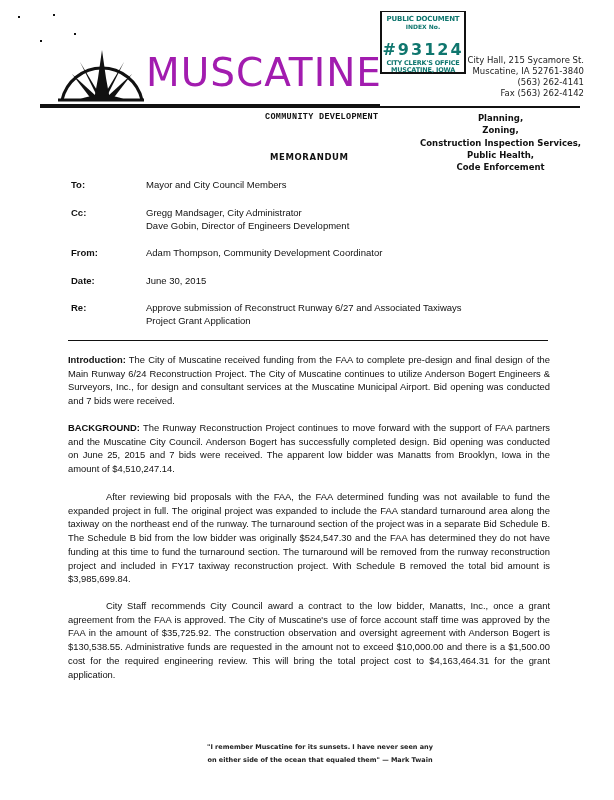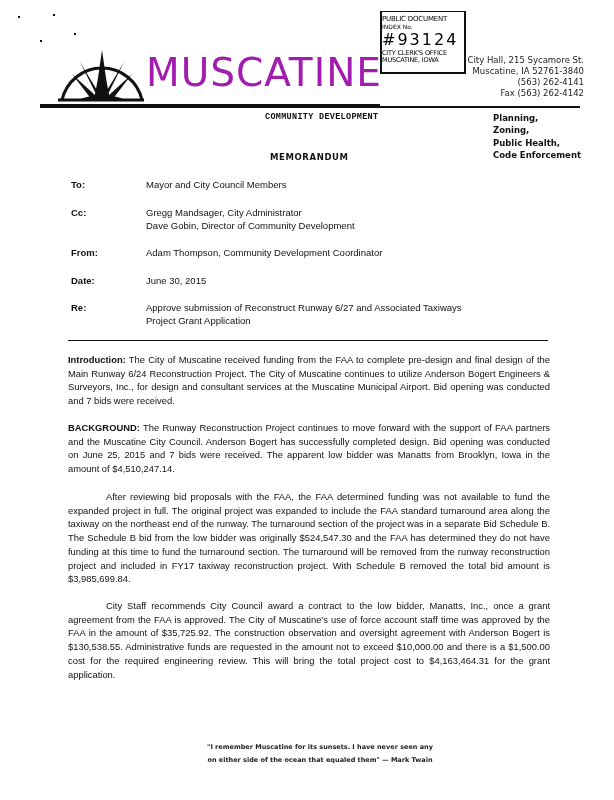--- a/index.html
+++ b/index.html
@@ -13,40 +13,41 @@
     .logo-text {
       position: absolute; left: 88px; top: 8px;
       font-family: "DejaVu Sans", sans-serif; font-size: 39px; letter-spacing: 1px;
       color: #a21caf; line-height: 46px;
     }
     .header-rule { left: 40px; top: 104px; width: 340px; height: 4px; background: #111; }
     .header-rule2 { left: 380px; top: 106px; width: 200px; height: 2px; background: #111; }
     .stamp {
       left: 380px; top: 11px; width: 82px; height: 60px;
       border: 2px solid #111; border-top-width: 1px;
-      font-family: "DejaVu Sans", sans-serif; font-weight: normal; color: #000000;
+      font-family: "DejaVu Sans", sans-serif; font-weight: bold; color: #0f766e;
+      text-align: center;
     }
     .stamp .l1 { font-size: 7px; line-height: 8px; margin-top: 3px; letter-spacing: -0.2px; }
     .stamp .l2 { font-size: 6px; line-height: 7px; }
-    .stamp .num { font-size: 16px; line-height: 20px; margin-top: 0; letter-spacing: 2px; }
+    .stamp .num { font-size: 16px; line-height: 20px; margin-top: 10px; letter-spacing: 2px; }
     .stamp .l3 { font-size: 6.5px; line-height: 7px; letter-spacing: -0.2px; }
     .addr {
       right: 30px; top: 55px; text-align: right;
       font-family: "DejaVu Sans", sans-serif; font-size: 8.5px; line-height: 11px; color: #222;
     }
     .comm-dev {
       left: 265px; top: 112px; font-family: Liberation Mono, monospace;
       font-size: 8.5px; font-weight: bold; letter-spacing: 0.3px;
     }
     .memo {
       left: 270px; top: 152px; font-family: "DejaVu Sans", sans-serif;
       font-size: 8.5px; font-weight: bold; letter-spacing: 0.6px;
     }
     .services {
-      right: 33px; top: 112px; text-align: left;
+      right: 33px; top: 112px; text-align: center;
       font-family: "DejaVu Sans", sans-serif; font-size: 8.5px; font-weight: bold; line-height: 12.3px;
     }
     .hdr-row { left: 71px; font-size: 9.5px; line-height: 13px; }
     .hdr-label { position: absolute; left: 0; width: 70px; font-weight: bold; }
     .hdr-value { position: absolute; left: 75px; width: 400px; }
     .divider { left: 68px; top: 340px; width: 480px; height: 1px; background: #111; }
     .para {
       left: 68px; width: 482px; font-size: 9.4px; line-height: 13.7px;
       text-align: justify;
     }
@@ -97,34 +98,35 @@
   <div>(563) 262-4141</div>
   <div>Fax (563) 262-4142</div>
 </div>
 
 <div class="abs comm-dev">COMMUNITY DEVELOPMENT</div>
 <div class="abs memo">MEMORANDUM</div>
 
 <div class="abs services">
   <div>Planning,</div>
   <div>Zoning,</div>
+  <div>Construction Inspection Services,</div>
   <div>Public Health,</div>
   <div>Code Enforcement</div>
 </div>
 
 <div class="abs hdr-row" style="top:178px;">
   <span class="hdr-label">To:</span>
   <span class="hdr-value">Mayor and City Council Members</span>
 </div>
 <div class="abs hdr-row" style="top:206px;">
   <span class="hdr-label">Cc:</span>
   <span class="hdr-value">Gregg Mandsager, City Administrator</span>
 </div>
 <div class="abs hdr-row" style="top:219px;">
-  <span class="hdr-value">Dave Gobin, Director of Community Development</span>
+  <span class="hdr-value">Dave Gobin, Director of Engineers Development</span>
 </div>
 <div class="abs hdr-row" style="top:246px;">
   <span class="hdr-label">From:</span>
   <span class="hdr-value">Adam Thompson, Community Development Coordinator</span>
 </div>
 <div class="abs hdr-row" style="top:274px;">
   <span class="hdr-label">Date:</span>
   <span class="hdr-value">June 30, 2015</span>
 </div>
 <div class="abs hdr-row" style="top:301px;">

